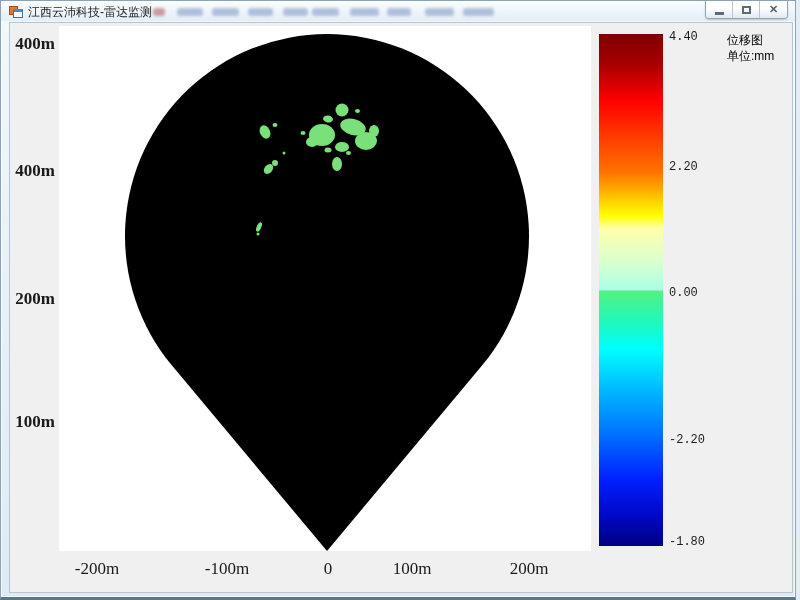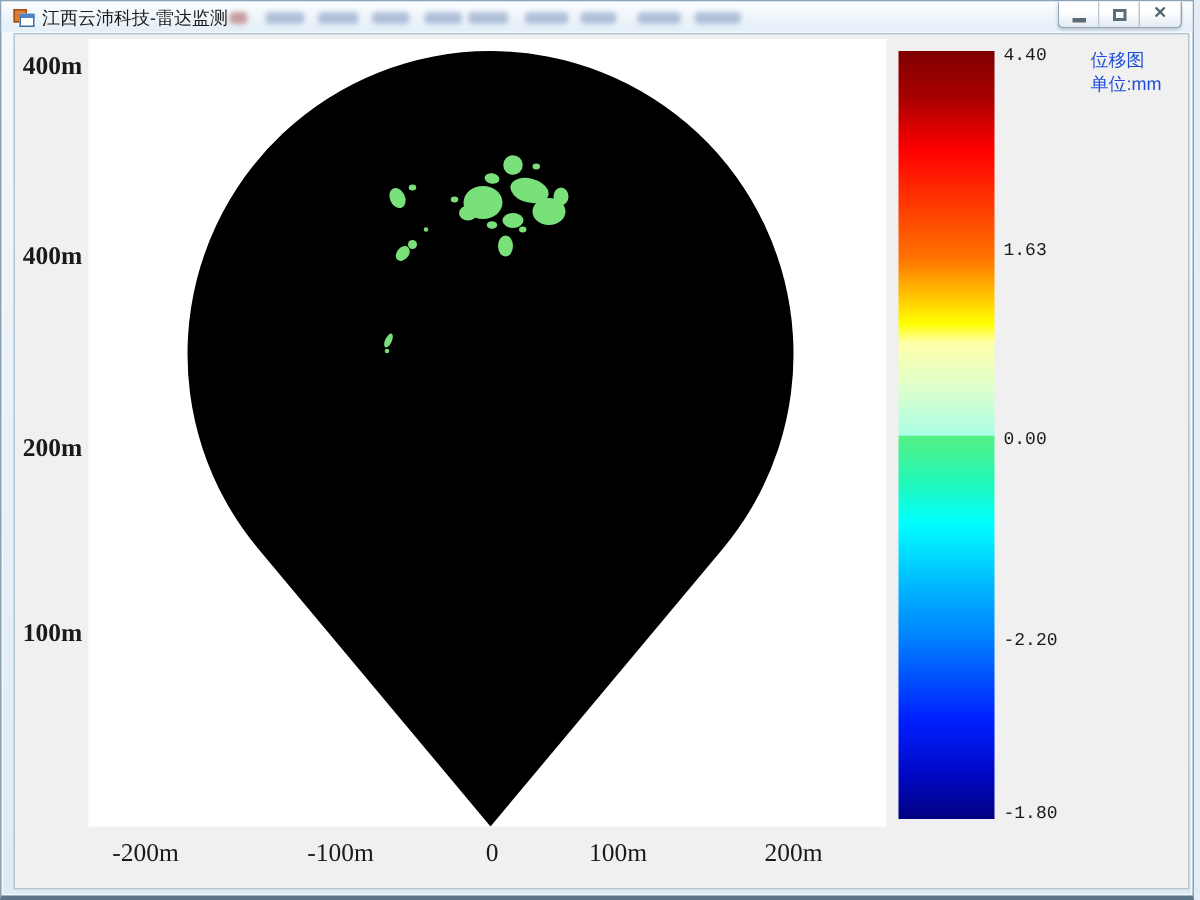--- a/index.html
+++ b/index.html
@@ -86,21 +86,21 @@
   
   #colorbar {
     position:absolute; left:589px; top:11px; width:64px; height:512px;
   }
   .cb-tick {
     position:absolute; left:659px; transform:translateY(-50%);
     font-family:"Liberation Mono", monospace; font-size:12px; color:#1a1a1a;
     white-space:nowrap;
   }
   #cb-legend {
-    position:absolute; left:717px; top:9px; font-size:12px; color:#1d4ed8;
+    position:absolute; left:717px; top:9px; font-size:12px; color:#000000;
     line-height:16px; white-space:nowrap;
   }
 </style>
 </head>
 <body>
 
 <div id="window">
 
   <div id="titlebar">
     <div id="app-icon">
@@ -174,23 +174,23 @@
         <div class="x-tick" style="left: 87px;">-200m</div>
         <div class="x-tick" style="left: 217px;">-100m</div>
         <div class="x-tick" style="left: 318px;">0</div>
         <div class="x-tick" style="left: 402px;">100m</div>
         <div class="x-tick" style="left: 519px;">200m</div>
       </div>
 
     <div id="colorbar" style="background: linear-gradient(rgb(127, 0, 0) 0%, rgb(168, 0, 0) 6%, rgb(255, 0, 0) 13%, rgb(255, 115, 0) 27%, rgb(255, 255, 0) 35.5%, rgb(255, 255, 170) 38%, rgb(220, 255, 204) 44%, rgb(170, 255, 230) 50%, rgb(85, 240, 131) 50.2%, rgb(34, 248, 184) 56%, rgb(0, 255, 255) 61.5%, rgb(0, 180, 255) 70%, rgb(0, 128, 255) 76.5%, rgb(0, 32, 255) 87%, rgb(0, 8, 200) 94%, rgb(0, 0, 128) 100%);"></div>
     <div id="cb-ticks">
         <div class="cb-tick" style="top: 14px; text-align: right;">4.40</div>
-        <div class="cb-tick" style="top: 144px;">1.63</div>
+        <div class="cb-tick" style="top: 144px;">2.20</div>
         <div class="cb-tick" style="top: 270px;">0.00</div>
-        <div class="cb-tick" style="top: 404px;">-2.20</div>
+        <div class="cb-tick" style="top: 417px;">-2.20</div>
         <div class="cb-tick" style="top: 519px;">-1.80</div>
       </div>
     <div id="cb-legend">
       <div>位移图</div>
       <div>单位:mm</div>
     </div>
 
   </div>
 </div>
 

